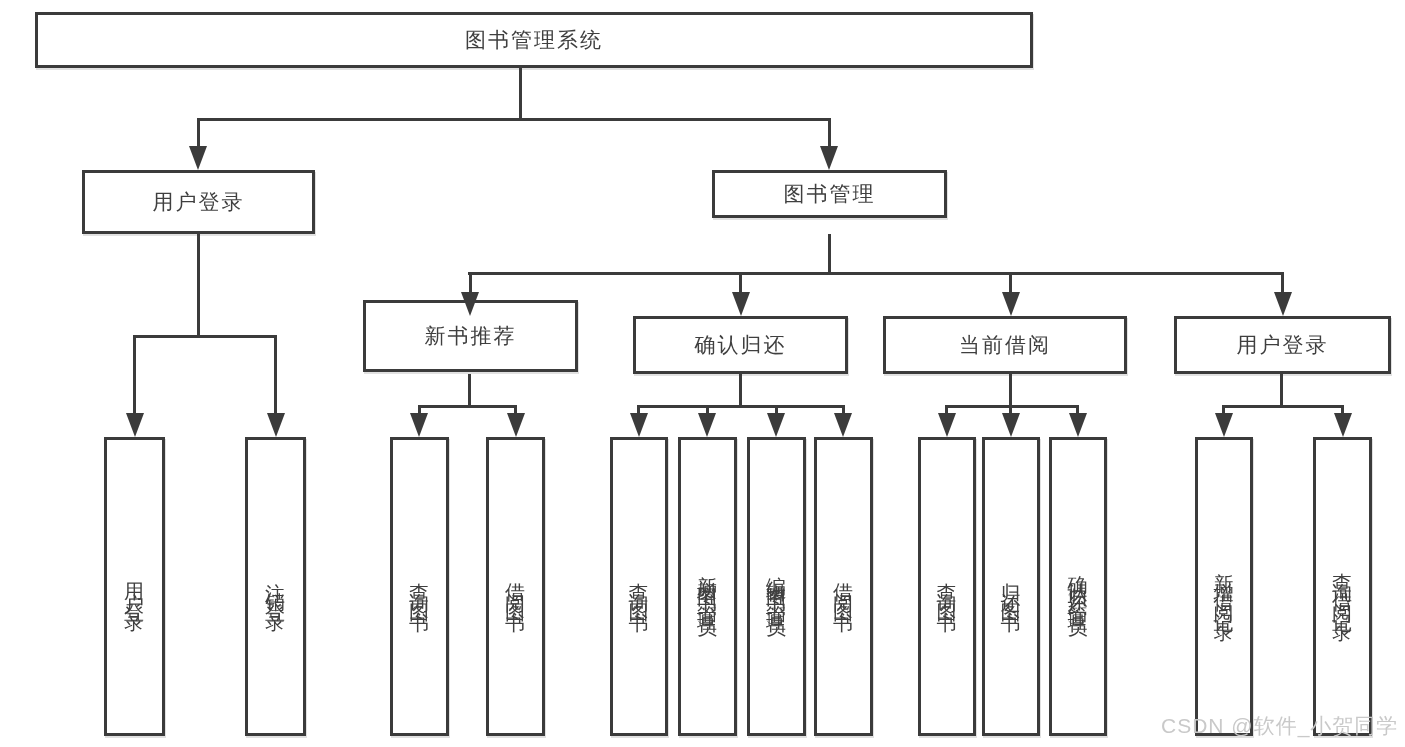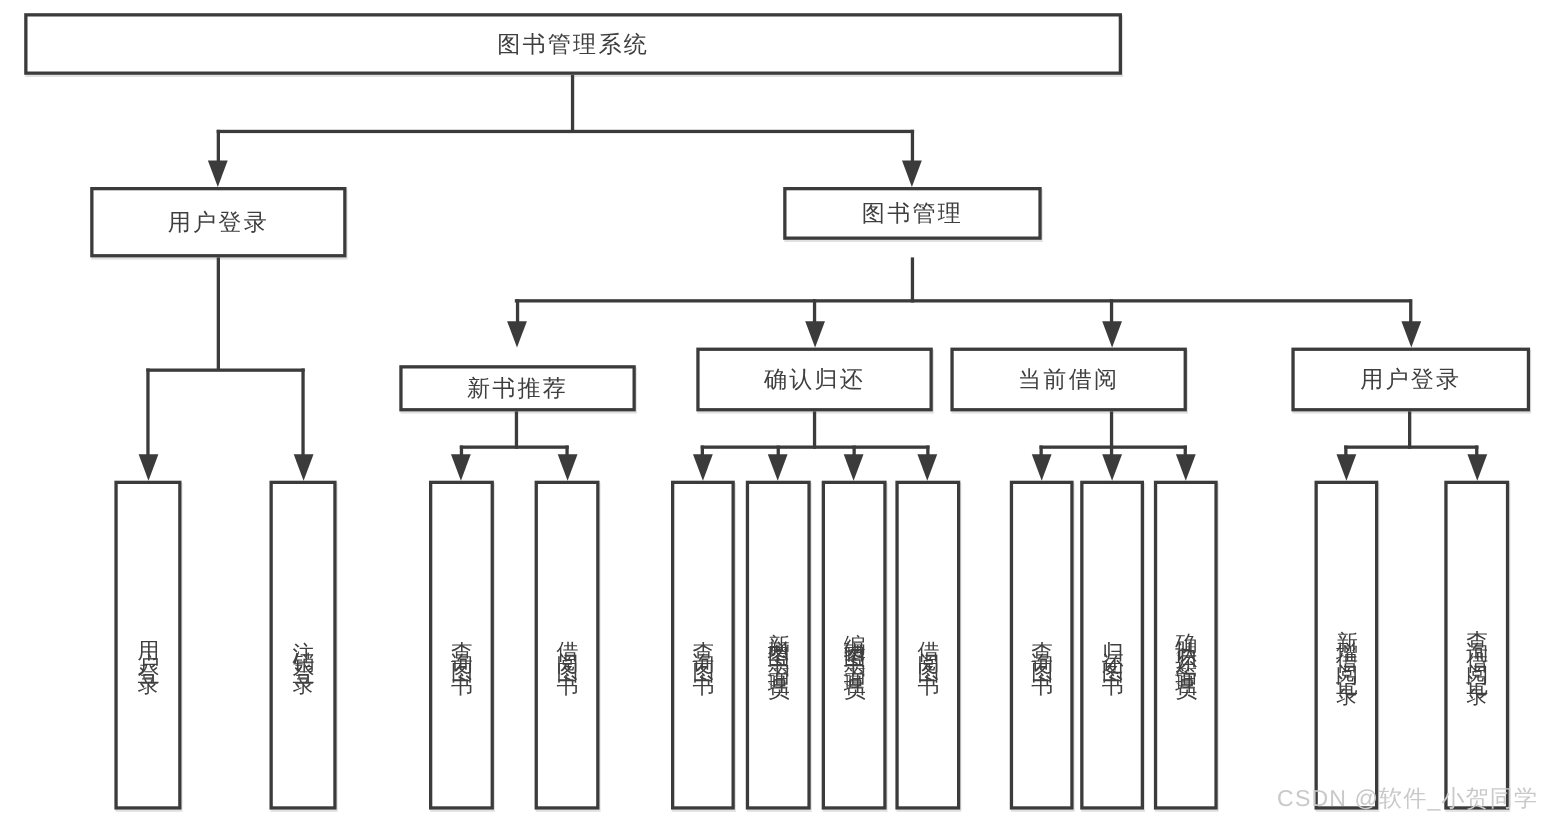--- a/index.html
+++ b/index.html
@@ -46,38 +46,38 @@
     font-size:21px;letter-spacing:1px;
     color:var(--watermark);
     z-index:20;white-space:nowrap;text-align:right;
   }
 </style>
 </head>
 <body>
 
 <div class="canvas">
 
-  <div class="box" style="left:22px;top:12px;width:998px;height:56px">
+  <div class="box" style="left:35px;top:12px;width:998px;height:56px">
     <span class="hlabel">图书管理系统</span>
   </div>
 
   <div class="box" style="left:82px;top:170px;width:233px;height:64px">
     <span class="hlabel">用户登录</span>
   </div>
   <div class="box" style="left:712px;top:170px;width:235px;height:48px">
     <span class="hlabel">图书管理</span>
   </div>
 
-  <div class="box" style="left:363px;top:332px;width:215px;height:42px">
+  <div class="box" style="left:363px;top:300px;width:215px;height:72px">
     <span class="hlabel">新书推荐</span>
   </div>
   <div class="box" style="left:633px;top:316px;width:215px;height:58px">
     <span class="hlabel">确认归还</span>
   </div>
-  <div class="box" style="left:864px;top:316px;width:215px;height:58px">
+  <div class="box" style="left:883px;top:316px;width:244px;height:58px">
     <span class="hlabel">当前借阅</span>
   </div>
   <div class="box" style="left:1174px;top:316px;width:217px;height:58px">
     <span class="hlabel">用户登录</span>
   </div>
 
   <div class="box leaf" style="left:104px;top:437px;width:61px;height:299px">
     <span class="vtext">用户登录</span>
   </div>
   <div class="box leaf" style="left:245px;top:437px;width:61px;height:299px">

